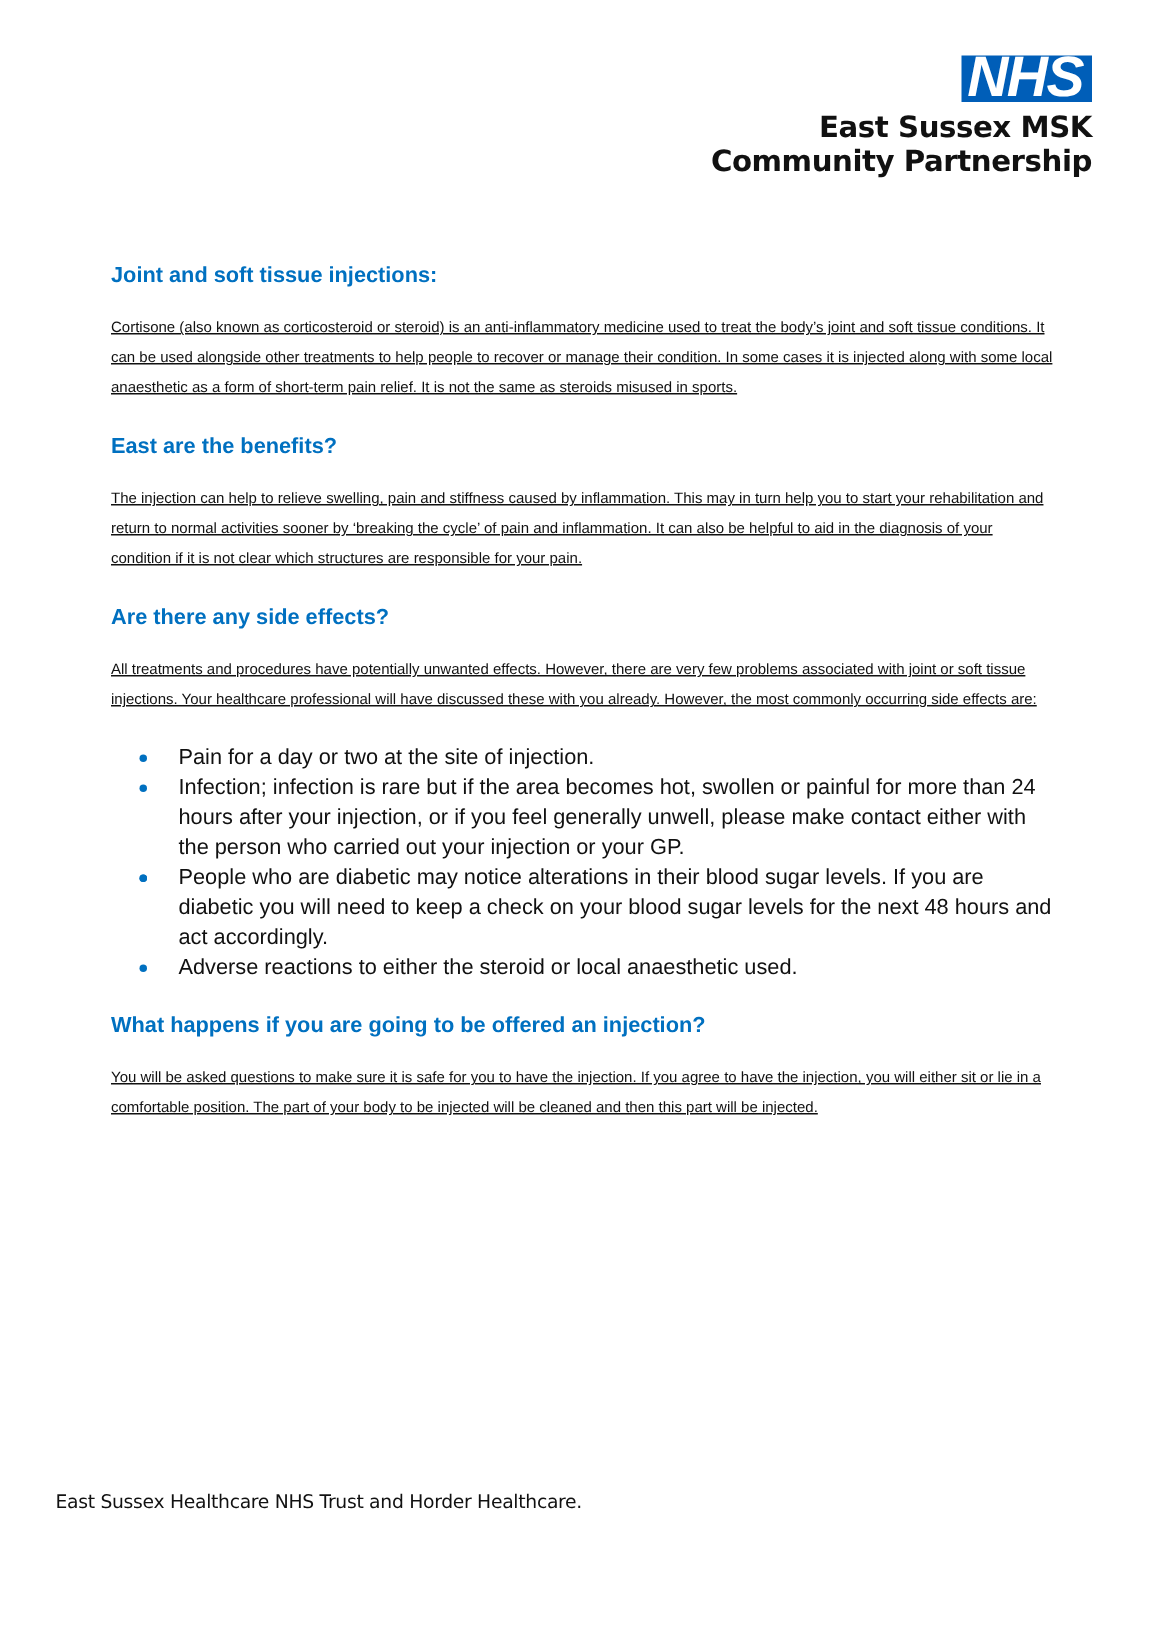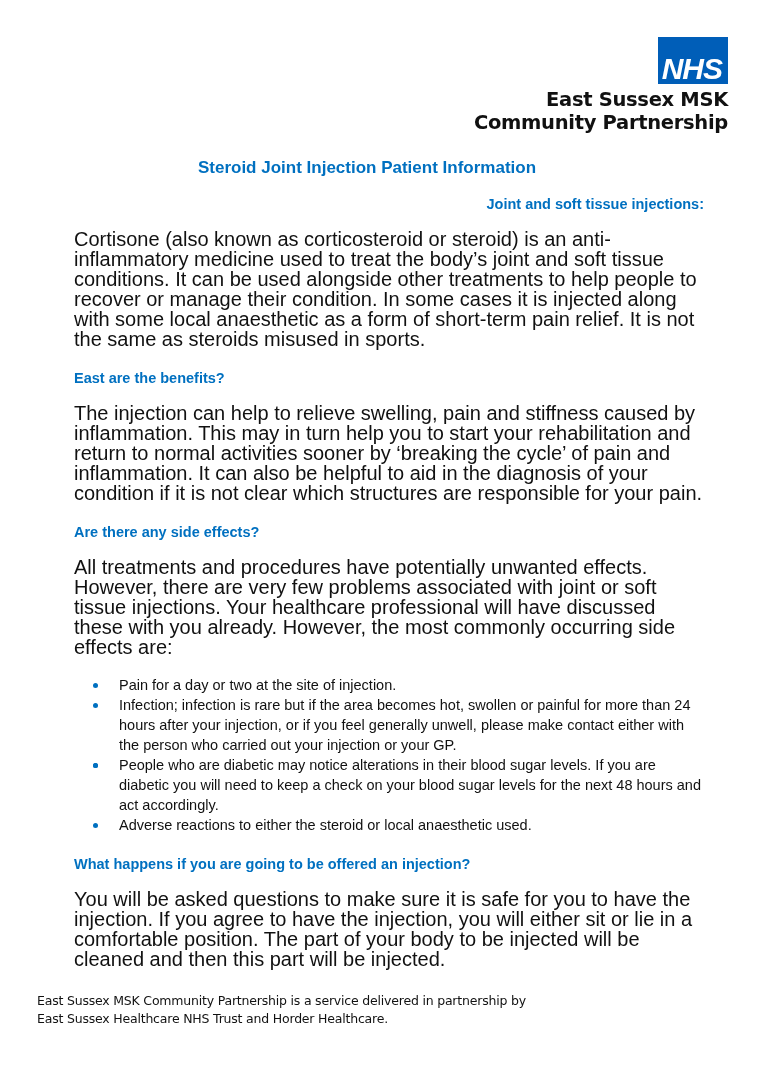--- a/index.html
+++ b/index.html
@@ -1,29 +1,29 @@
 <!DOCTYPE html>
 <html><head>
 <meta charset="utf-8">
 <style>
   html, body { margin: 0; padding: 0; background: #ffffff; }
   body { width: 768px; height: 1086px; position: relative; overflow: hidden;
          font-family: "Liberation Sans", sans-serif; color: #111; }
   .logo-block { position: absolute; right: 40px; top: 37px; text-align: right; }
   .nhs-box { display: inline-block; background: #005EB8; color: #fff;
              font-family: "Liberation Sans", sans-serif; font-weight: bold; font-style: italic;
-             font-size: 30px; line-height: 31px; padding: 16px 6px 0 4px; letter-spacing: -1px; }
+             font-size: 38px; line-height: 31px; padding: 0 6px 0 4px; letter-spacing: -1px; }
   .org-name { font-family: "DejaVu Sans", sans-serif; font-weight: bold; font-size: 19.5px;
               line-height: 23px; color: #111; margin-top: 4px; letter-spacing: -0.3px; }
   .content { position: absolute; left: 74px; top: 158px; width: 630px; }
   .doc-title { text-align: center; color: #0070C0; font-weight: bold; font-size: 17px;
                margin: 0 0 0 0; position: relative; left: -22px; }
   h2 { color: #0070C0; font-size: 14.5px; font-weight: bold; margin: 0; }
-  p { font-size: 20px; line-height: 20px; margin: 0; }
-  .sec-h1 { margin-top: 17px; text-align: right; }
+  p { font-size: 10px; line-height: 20px; margin: 0; text-decoration: underline; }
+  .sec-h1 { margin-top: 17px; }
   .sec-p { margin-top: 16px; }
   .gap-h { margin-top: 21px; }
   ul { list-style: none; padding: 0; margin: 18px 0 0 0; }
   li { position: relative; padding-left: 45px; font-size: 14.5px; line-height: 20px; }
   li .bullet { position: absolute; left: 19px; top: 8px; width: 5px; height: 5px;
                border-radius: 50%; background: #0070C0; }
   .footer { position: absolute; left: 37px; top: 992px; font-family: "DejaVu Sans", sans-serif;
             font-size: 12.5px; line-height: 18px; color: #111; letter-spacing: -0.2px; }
 </style>
 </head>
@@ -31,21 +31,20 @@
 
 <div class="logo-block">
   <div class="nhs-box">NHS</div>
   <div class="org-name">
     <div>East Sussex MSK</div>
     <div>Community Partnership</div>
   </div>
 </div>
 
 <div class="content">
-  <div class="doc-title">Steroid Joint Injection Patient Information</div>
 
   <h2 class="sec-h1" style="margin-top:18px">Joint and soft tissue injections:</h2>
   <p class="sec-p" style="margin-top:17px">Cortisone (also known as corticosteroid or steroid) is an anti-inflammatory medicine used to treat the body’s joint and soft tissue conditions. It can be used alongside other treatments to help people to recover or manage their condition. In some cases it is injected along with some local anaesthetic as a form of short-term pain relief. It is not the same as steroids misused in sports.</p>
 
   <h2 class="gap-h">East are the benefits?</h2>
   <p class="sec-p" style="margin-top:17px">The injection can help to relieve swelling, pain and stiffness caused by inflammation. This may in turn help you to start your rehabilitation and return to normal activities sooner by ‘breaking the cycle’ of pain and inflammation. It can also be helpful to aid in the diagnosis of your condition if it is not clear which structures are responsible for your pain.</p>
 
   <h2 class="gap-h">Are there any side effects?</h2>
   <p class="sec-p" style="margin-top:17px">All treatments and procedures have potentially unwanted effects. However, there are very few problems associated with joint or soft tissue injections. Your healthcare professional will have discussed these with you already. However, the most commonly occurring side effects are:</p>
 
@@ -55,15 +54,14 @@
     <li><span class="bullet"></span></li>
     <li><span class="bullet"></span><span>People who are diabetic may notice alterations in their blood sugar levels. If you are diabetic you will need to keep a check on your blood sugar levels for the next 48 hours and act accordingly.</span></li>
     <li><span class="bullet"></span><span>Adverse reactions to either the steroid or local anaesthetic used.</span></li>
   </ul>
 
   <h2 class="gap-h">What happens if you are going to be offered an injection?</h2>
   <p class="sec-p" style="margin-top:17px">You will be asked questions to make sure it is safe for you to have the injection. If you agree to have the injection, you will either sit or lie in a comfortable position. The part of your body to be injected will be cleaned and then this part will be injected.</p>
 </div>
 
 <div class="footer">
-  <div>East Sussex MSK Community Partnership is a service delivered in partnership by</div>
   <div>East Sussex Healthcare NHS Trust and Horder Healthcare.</div>
 </div>
 
 </body></html>

